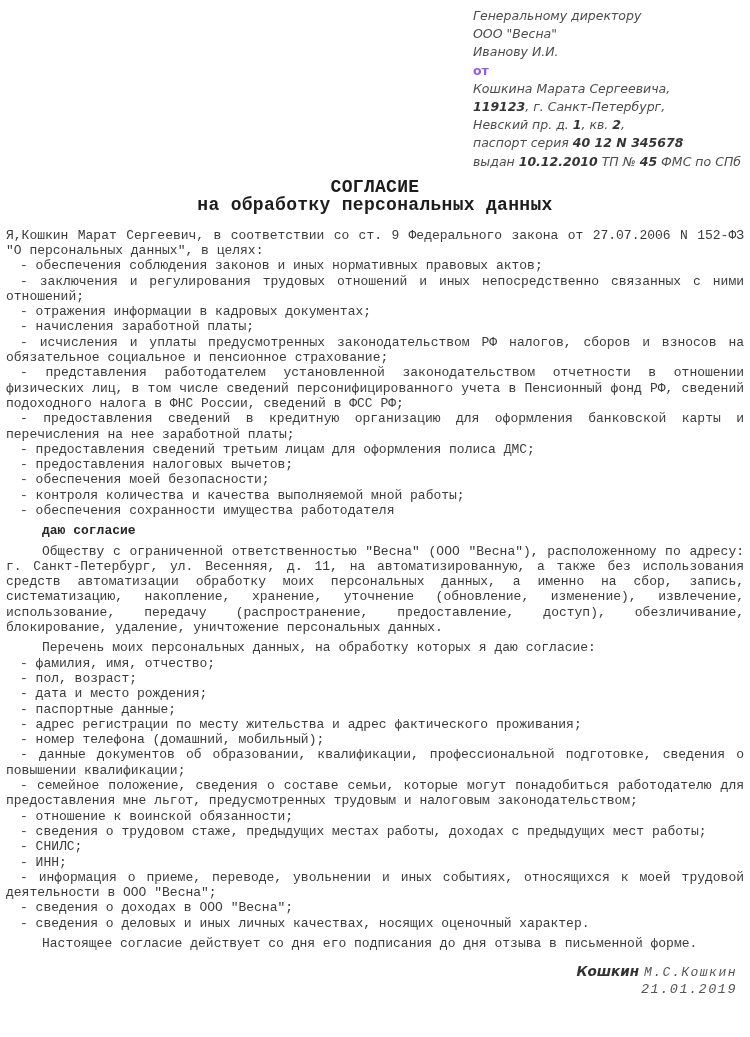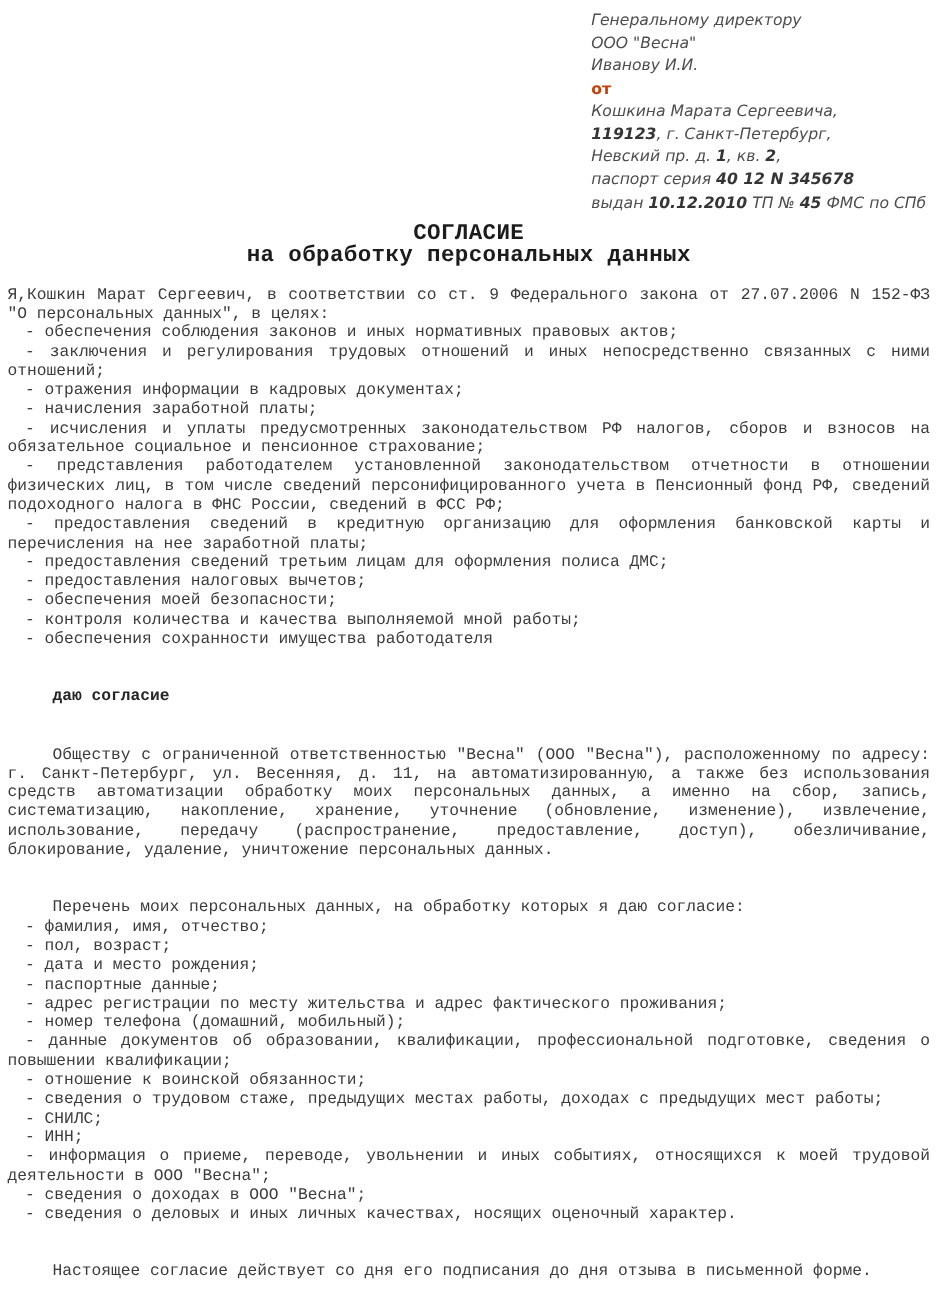--- a/index.html
+++ b/index.html
@@ -21,21 +21,21 @@
   
   .recipient {
     margin-left: 467px;
     font-family: "DejaVu Sans", sans-serif;
     font-size: 12.5px;
     line-height: 18.2px;
     color: #4d4d4d;
   }
   .hline { white-space: nowrap; }
   .seg-i { font-style: italic; }
-  .seg-b { font-weight: bold; color: #c2410c; }
+  .seg-b { font-weight: bold; color: #8b5cf6; }
   .seg-bi { font-weight: bold; font-style: italic; color: #353535; }
   
   .title-block {
     margin-top: 7px;
     text-align: center;
     font-weight: bold;
     color: #1c1c1c;
     font-size: 18px;
     line-height: 18.4px;
     letter-spacing: 0.3px;
@@ -50,21 +50,21 @@
   .para { margin: 0; }
   .para.plain { text-indent: 0; }
   .para.list { text-indent: 14px; }
   .para.indent { text-indent: 36px; }
   .para.section {
     text-indent: 36px;
     font-weight: bold;
     color: #262626;
     text-align: left;
   }
-  .para.gap { margin-top: 31px; }
+  .para.gap { margin-top: 5px; }
   
   .signature {
     margin-top: 12px;
     padding-right: 7px;
     text-align: right;
     line-height: 17px;
   }
   .sig-script {
     font-family: "DejaVu Sans", sans-serif;
     font-weight: bold;
@@ -129,20 +129,21 @@
       <div class="para section gap">даю согласие</div>
       <div class="para indent gap">Обществу с ограниченной ответственностью "Весна" (ООО "Весна"), расположенному по адресу: г. Санкт-Петербург, ул. Весенняя, д. 11, на автоматизированную, а также без использования средств автоматизации обработку моих персональных данных, а именно на сбор, запись, систематизацию, накопление, хранение, уточнение (обновление, изменение), извлечение, использование, передачу (распространение, предоставление, доступ), обезличивание, блокирование, удаление, уничтожение персональных данных.</div>
       <div class="para indent gap">Перечень моих персональных данных, на обработку которых я даю согласие:</div>
       <div class="para list">- фамилия, имя, отчество;</div>
       <div class="para list">- пол, возраст;</div>
       <div class="para list">- дата и место рождения;</div>
       <div class="para list">- паспортные данные;</div>
       <div class="para list">- адрес регистрации по месту жительства и адрес фактического проживания;</div>
       <div class="para list">- номер телефона (домашний, мобильный);</div>
       <div class="para list">- данные документов об образовании, квалификации, профессиональной подготовке, сведения о повышении квалификации;</div>
+      <div class="para list">- семейное положение, сведения о составе семьи, которые могут понадобиться работодателю для предоставления мне льгот, предусмотренных трудовым и налоговым законодательством;</div>
       <div class="para list">- отношение к воинской обязанности;</div>
       <div class="para list">- сведения о трудовом стаже, предыдущих местах работы, доходах с предыдущих мест работы;</div>
       <div class="para list">- СНИЛС;</div>
       <div class="para list">- ИНН;</div>
       <div class="para list">- информация о приеме, переводе, увольнении и иных событиях, относящихся к моей трудовой деятельности в ООО "Весна";</div>
       <div class="para list">- сведения о доходах в ООО "Весна";</div>
       <div class="para list">- сведения о деловых и иных личных качествах, носящих оценочный характер.</div>
       <div class="para indent gap">Настоящее согласие действует со дня его подписания до дня отзыва в письменной форме.</div>
     </div>
 

